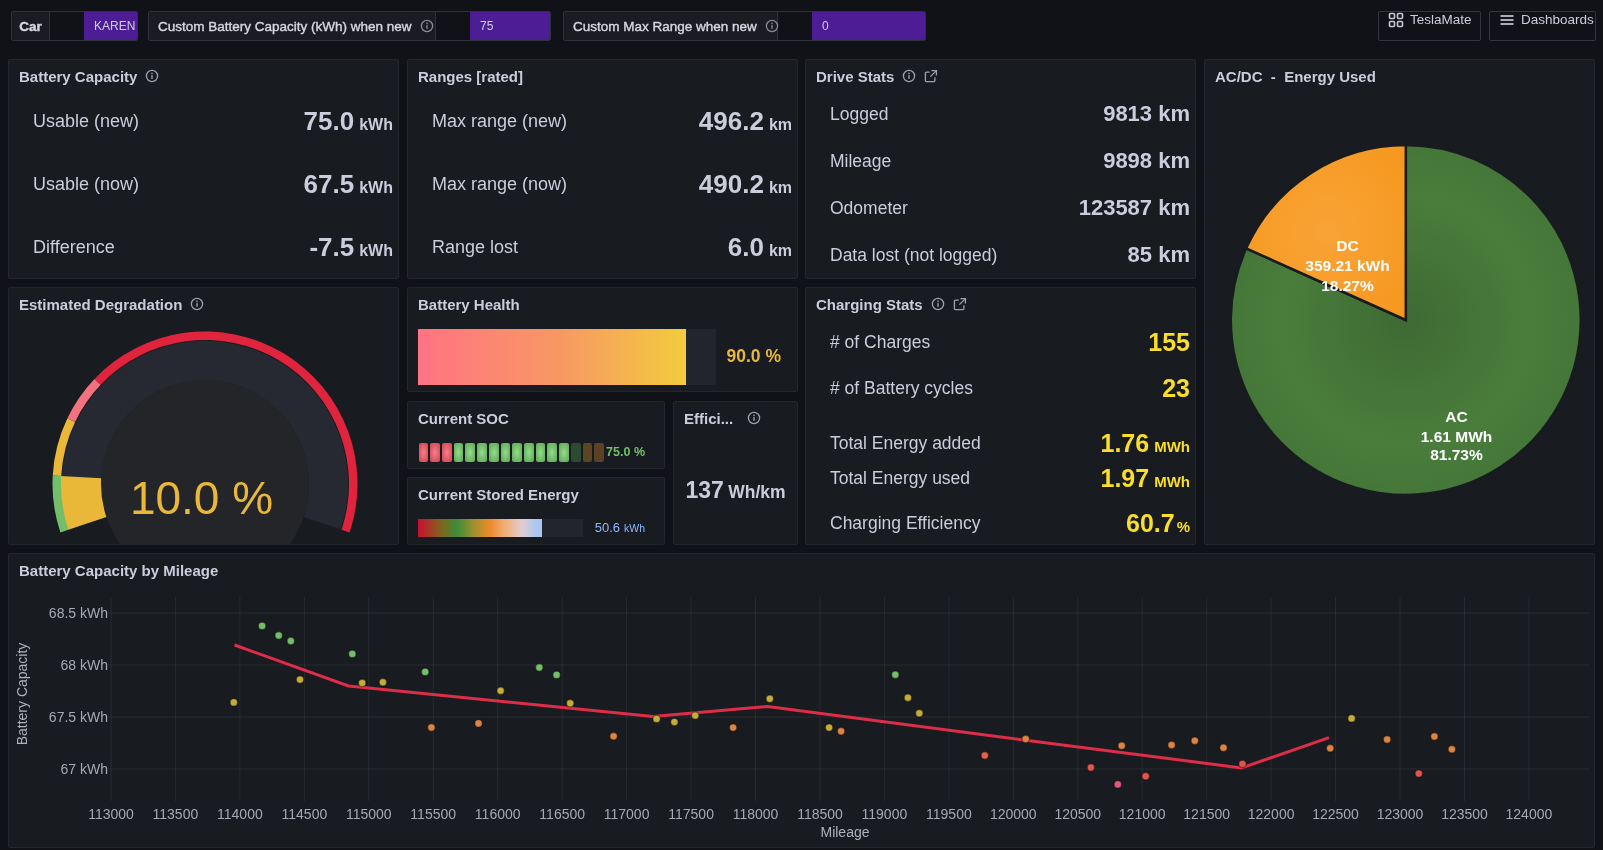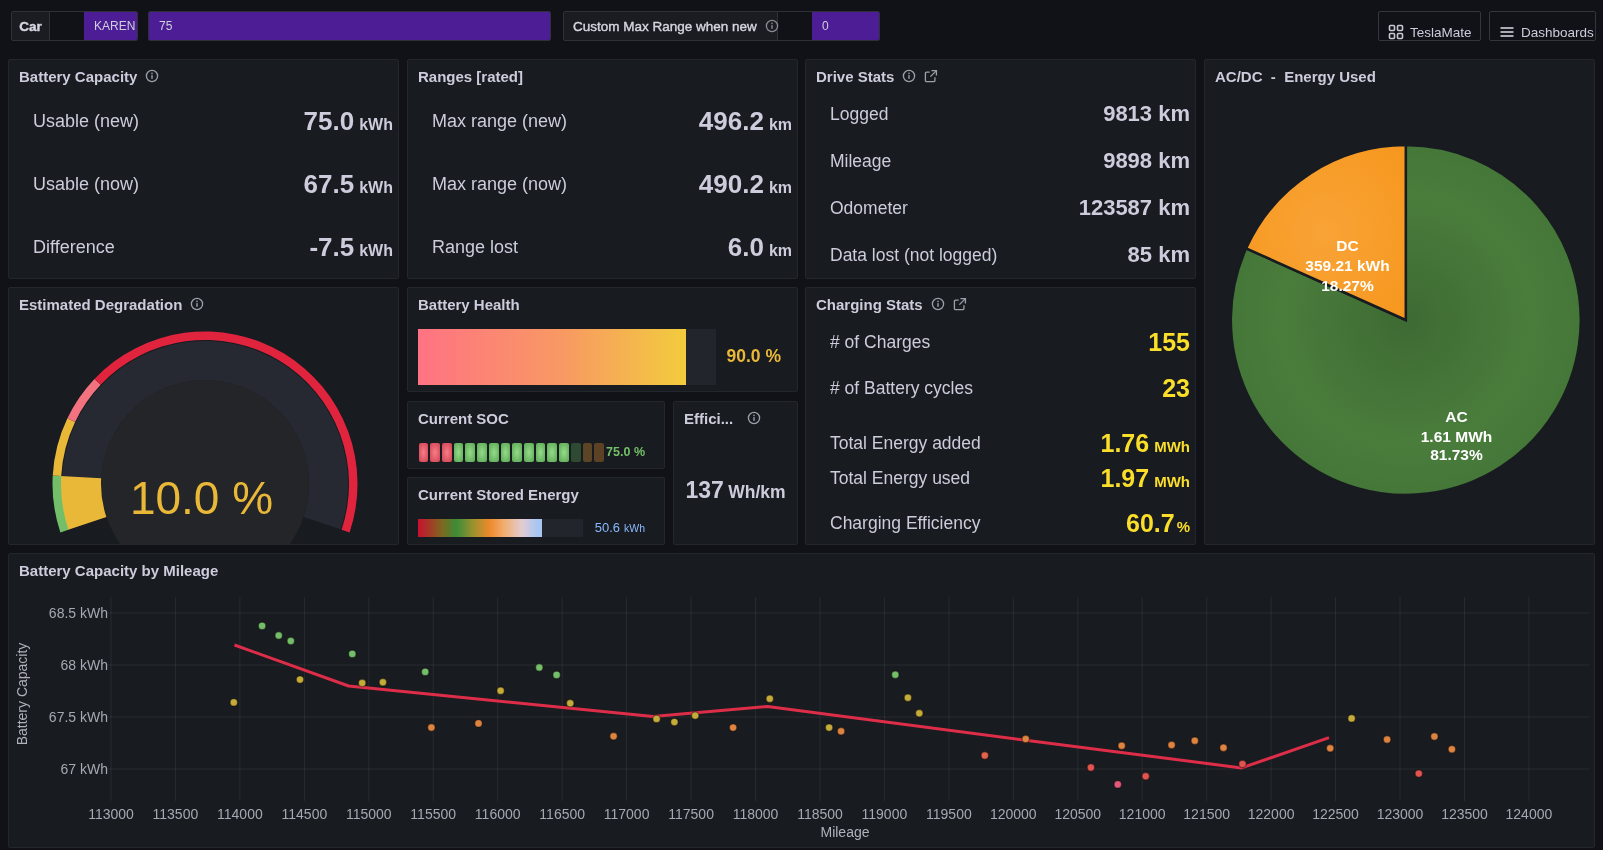--- a/index.html
+++ b/index.html
@@ -4,34 +4,39 @@
 html,body { width:1603px; height:850px; background:#111217; font-family:"Liberation Sans", sans-serif; overflow:hidden; }
 .panel { position:absolute; background:#181B1F; border:1px solid #24262E; border-radius:2px; }
 .ptitle { position:absolute; left:10px; top:6px; height:20px; display:flex; align-items:center; gap:8px;
   font-size:15px; font-weight:600; color:#CCCCDC; white-space:nowrap; }
 .srow { position:absolute; left:9px; right:5px; height:36px; display:flex; align-items:center; justify-content:space-between;margin-left:15px; }
 .slabel { color:#CCCCDC; }
 .sval { display:flex; align-items:baseline; font-weight:bold; }
 .ctrl { position:absolute; top:11px; height:30px; display:flex; align-items:stretch; border:1px solid #2F3138; border-radius:2px; overflow:hidden;gap:34px; }
 .clabel { background:#1A1C22; color:#D5D6DF; font-size:13.5px; font-weight:500; -webkit-text-stroke:0.4px; display:flex; align-items:center; gap:8px; padding:0 9px; border-right:1px solid #2F3138; flex:none; white-space:nowrap; }
 .cval { background:#4c1d95; color:#CfD0Da; font-size:12px; display:flex; align-items:center; padding:0 10px; flex:1; }
-.btn { position:absolute; top:11px; height:30px; border:1px solid #34363E; border-radius:2px; display:flex; align-items:flex-end; gap:6px; padding:0 9px; color:#CCCCDC; font-size:13.5px; font-weight:400; }
+.btn { position:absolute; top:11px; height:30px; border:1px solid #34363E; border-radius:2px; display:flex; align-items:flex-start; gap:6px; padding:0 9px; color:#CCCCDC; font-size:13.5px; font-weight:400; }
 </style></head>
 <body>
 
 <div class="ctrl" style="left:11px;width:127px">
   <div class="clabel" style="width:38px;font-weight:bold;justify-content:center">Car</div>
   <div class="cval" style="justify-content:space-between;padding-right:7px">KAREN <svg width="12" height="12" viewBox="0 0 12 12" style="flex:none">
         <polyline points="2.5,4.2 6,7.8 9.5,4.2" fill="none" stroke="#C7C8D2" stroke-width="1.6"></polyline>
       </svg></div>
 </div>
 <div class="ctrl" style="left:148px;width:403px">
+  <div class="clabel" style="width:287px">Custom Battery Capacity (kWh) when new <svg width="14" height="14" viewBox="0 0 16 16" style="flex:none">
+        <circle cx="8" cy="8" r="6.4" fill="none" stroke="#898B94" stroke-width="1.5"></circle>
+        <rect x="7.2" y="7" width="1.6" height="4.2" fill="#898B94"></rect>
+        <rect x="7.2" y="4.2" width="1.6" height="1.7" fill="#898B94"></rect>
+      </svg></div>
   <div class="cval">75</div>
 </div>
-<div class="ctrl" style="left:563px;width:317px">
+<div class="ctrl" style="left:563px;width:363px">
   <div class="clabel" style="width:214px">Custom Max Range when new <svg width="14" height="14" viewBox="0 0 16 16" style="flex:none">
         <circle cx="8" cy="8" r="6.4" fill="none" stroke="#898B94" stroke-width="1.5"></circle>
         <rect x="7.2" y="7" width="1.6" height="4.2" fill="#898B94"></rect>
         <rect x="7.2" y="4.2" width="1.6" height="1.7" fill="#898B94"></rect>
       </svg></div>
   <div class="cval">0</div>
 </div>
 <div class="btn" style="left:1378px;width:103px"><svg width="16" height="16" viewBox="0 0 16 16" style="flex:none">
       <g fill="none" stroke="#C7C8D2" stroke-width="1.6">
         <rect x="1.5" y="1.5" width="5" height="5" rx="1"></rect>

